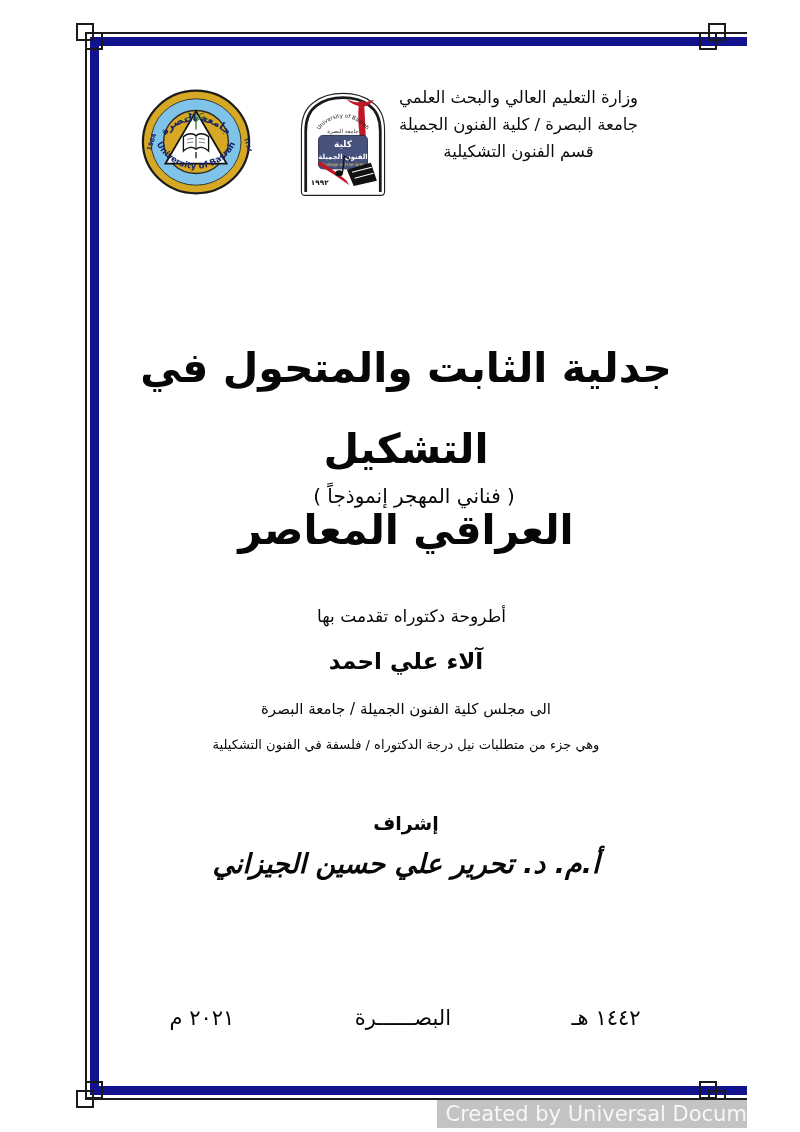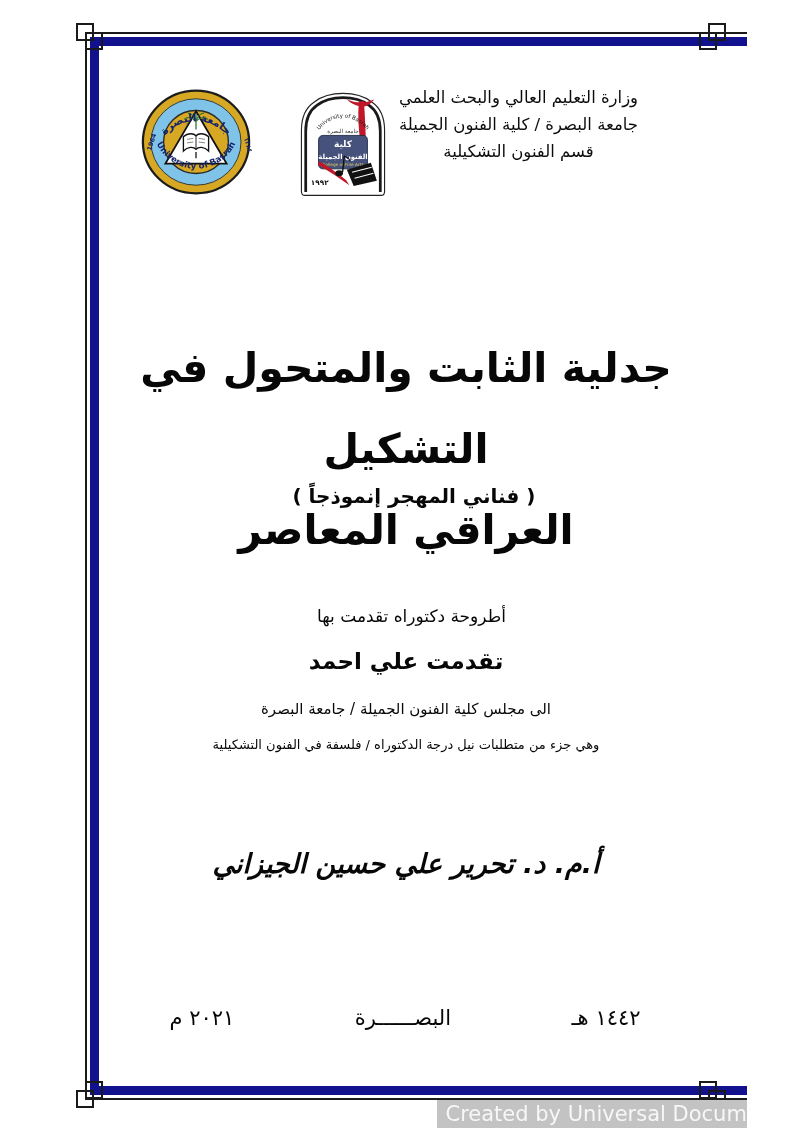--- a/index.html
+++ b/index.html
@@ -35,21 +35,21 @@
     position:absolute; top:84px; right:56px; width:344px;
     direction:rtl; text-align:center;
     font-size:16.5px; line-height:27px; color:#0c0c0c;
   }
   .uni-logo { position:absolute; left:86px; top:88px; width:112px; height:108px; }
   .college-logo { position:absolute; left:243px; top:84px; width:92px; height:114px; }
 
   
   .cblock { position:absolute; left:46px; right:46px; direction:rtl; text-align:center; color:#070707;margin-left:12px; }
   .title { top:328px; font-size:41px; font-weight:bold; line-height:81px; letter-spacing:0; }
-  .subtitle { top:484px; font-size:20px; font-weight:bold;padding-left:16px; }
+  .subtitle { top:484px; font-size:20px; font-weight:normal;padding-left:16px; }
   .body1 { top:606px; font-size:17px;padding-left:11px; }
   .author { top:648px; font-size:23px; font-weight:bold; }
   .body2 { top:700px; font-size:15px; }
   .body3 { top:737px; font-size:13px; }
   .ishraf { top:812px; font-size:19px; font-weight:bold; }
   .supervisor { top:848px; font-size:27px; font-weight:bold;font-style:italic; }
 
   
   .footer {
     position:absolute; top:1006px; left:46px; right:46px;
@@ -169,24 +169,25 @@
     <text x="14" y="118" font-size="8.5" font-weight="bold" fill="#111111">١٩٩٢</text>
   </svg>
 
   <div class="cblock title">
     <div>جدلية الثابت والمتحول في التشكيل</div>
     <div>العراقي المعاصر</div>
   </div>
   <div class="cblock subtitle">( فناني المهجر إنموذجاً )</div>
 
   <div class="cblock body1">أطروحة دكتوراه تقدمت بها</div>
-  <div class="cblock author">تقدمت علي احمد</div>
+  <div class="cblock author">آلاء علي احمد</div>
   <div class="cblock body2">الى مجلس كلية الفنون الجميلة / جامعة البصرة</div>
   <div class="cblock body3">وهي جزء من متطلبات نيل درجة الدكتوراه / فلسفة في الفنون التشكيلية</div>
 
+  <div class="cblock ishraf">إشراف</div>
   <div class="cblock supervisor">أ.م. د. تحرير علي حسين الجيزاني</div>
 
   <div class="footer">
     <span>١٤٤٢ هـ</span>
     <span>البصــــــرة</span>
     <span>٢٠٢١ م</span>
   </div>
 
   <div class="watermark">Created by Universal Document Converter</div>
 

